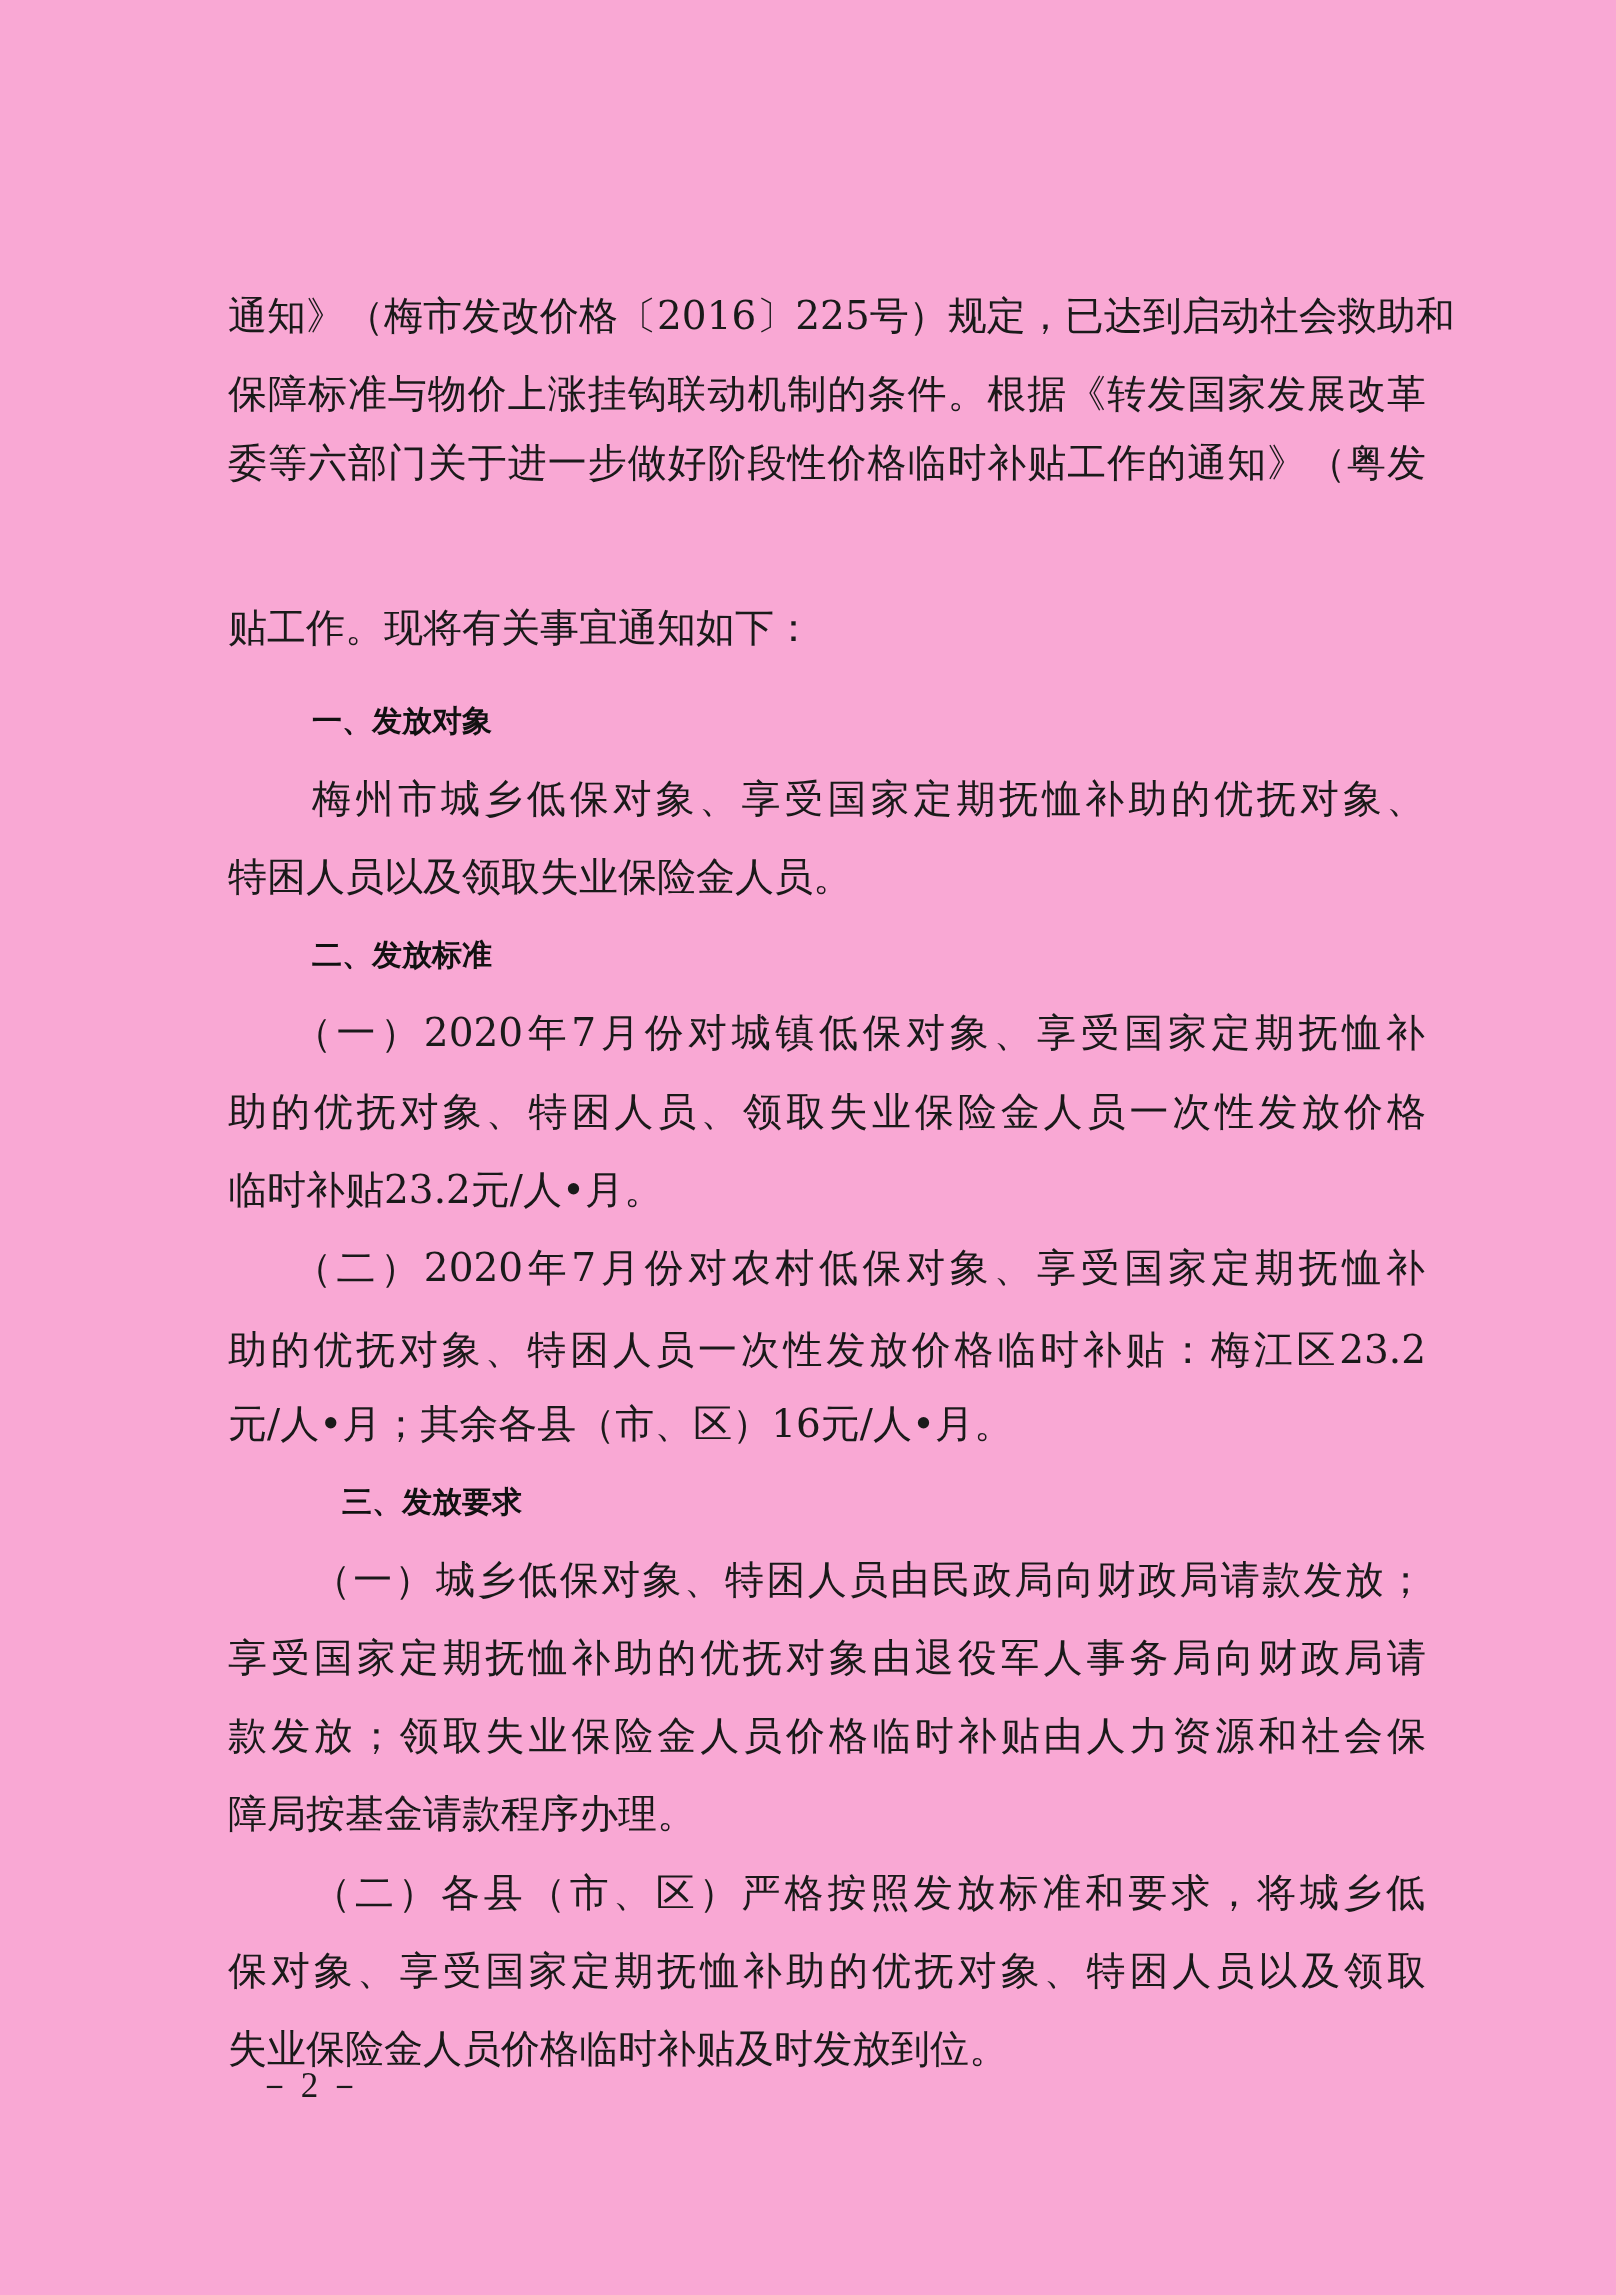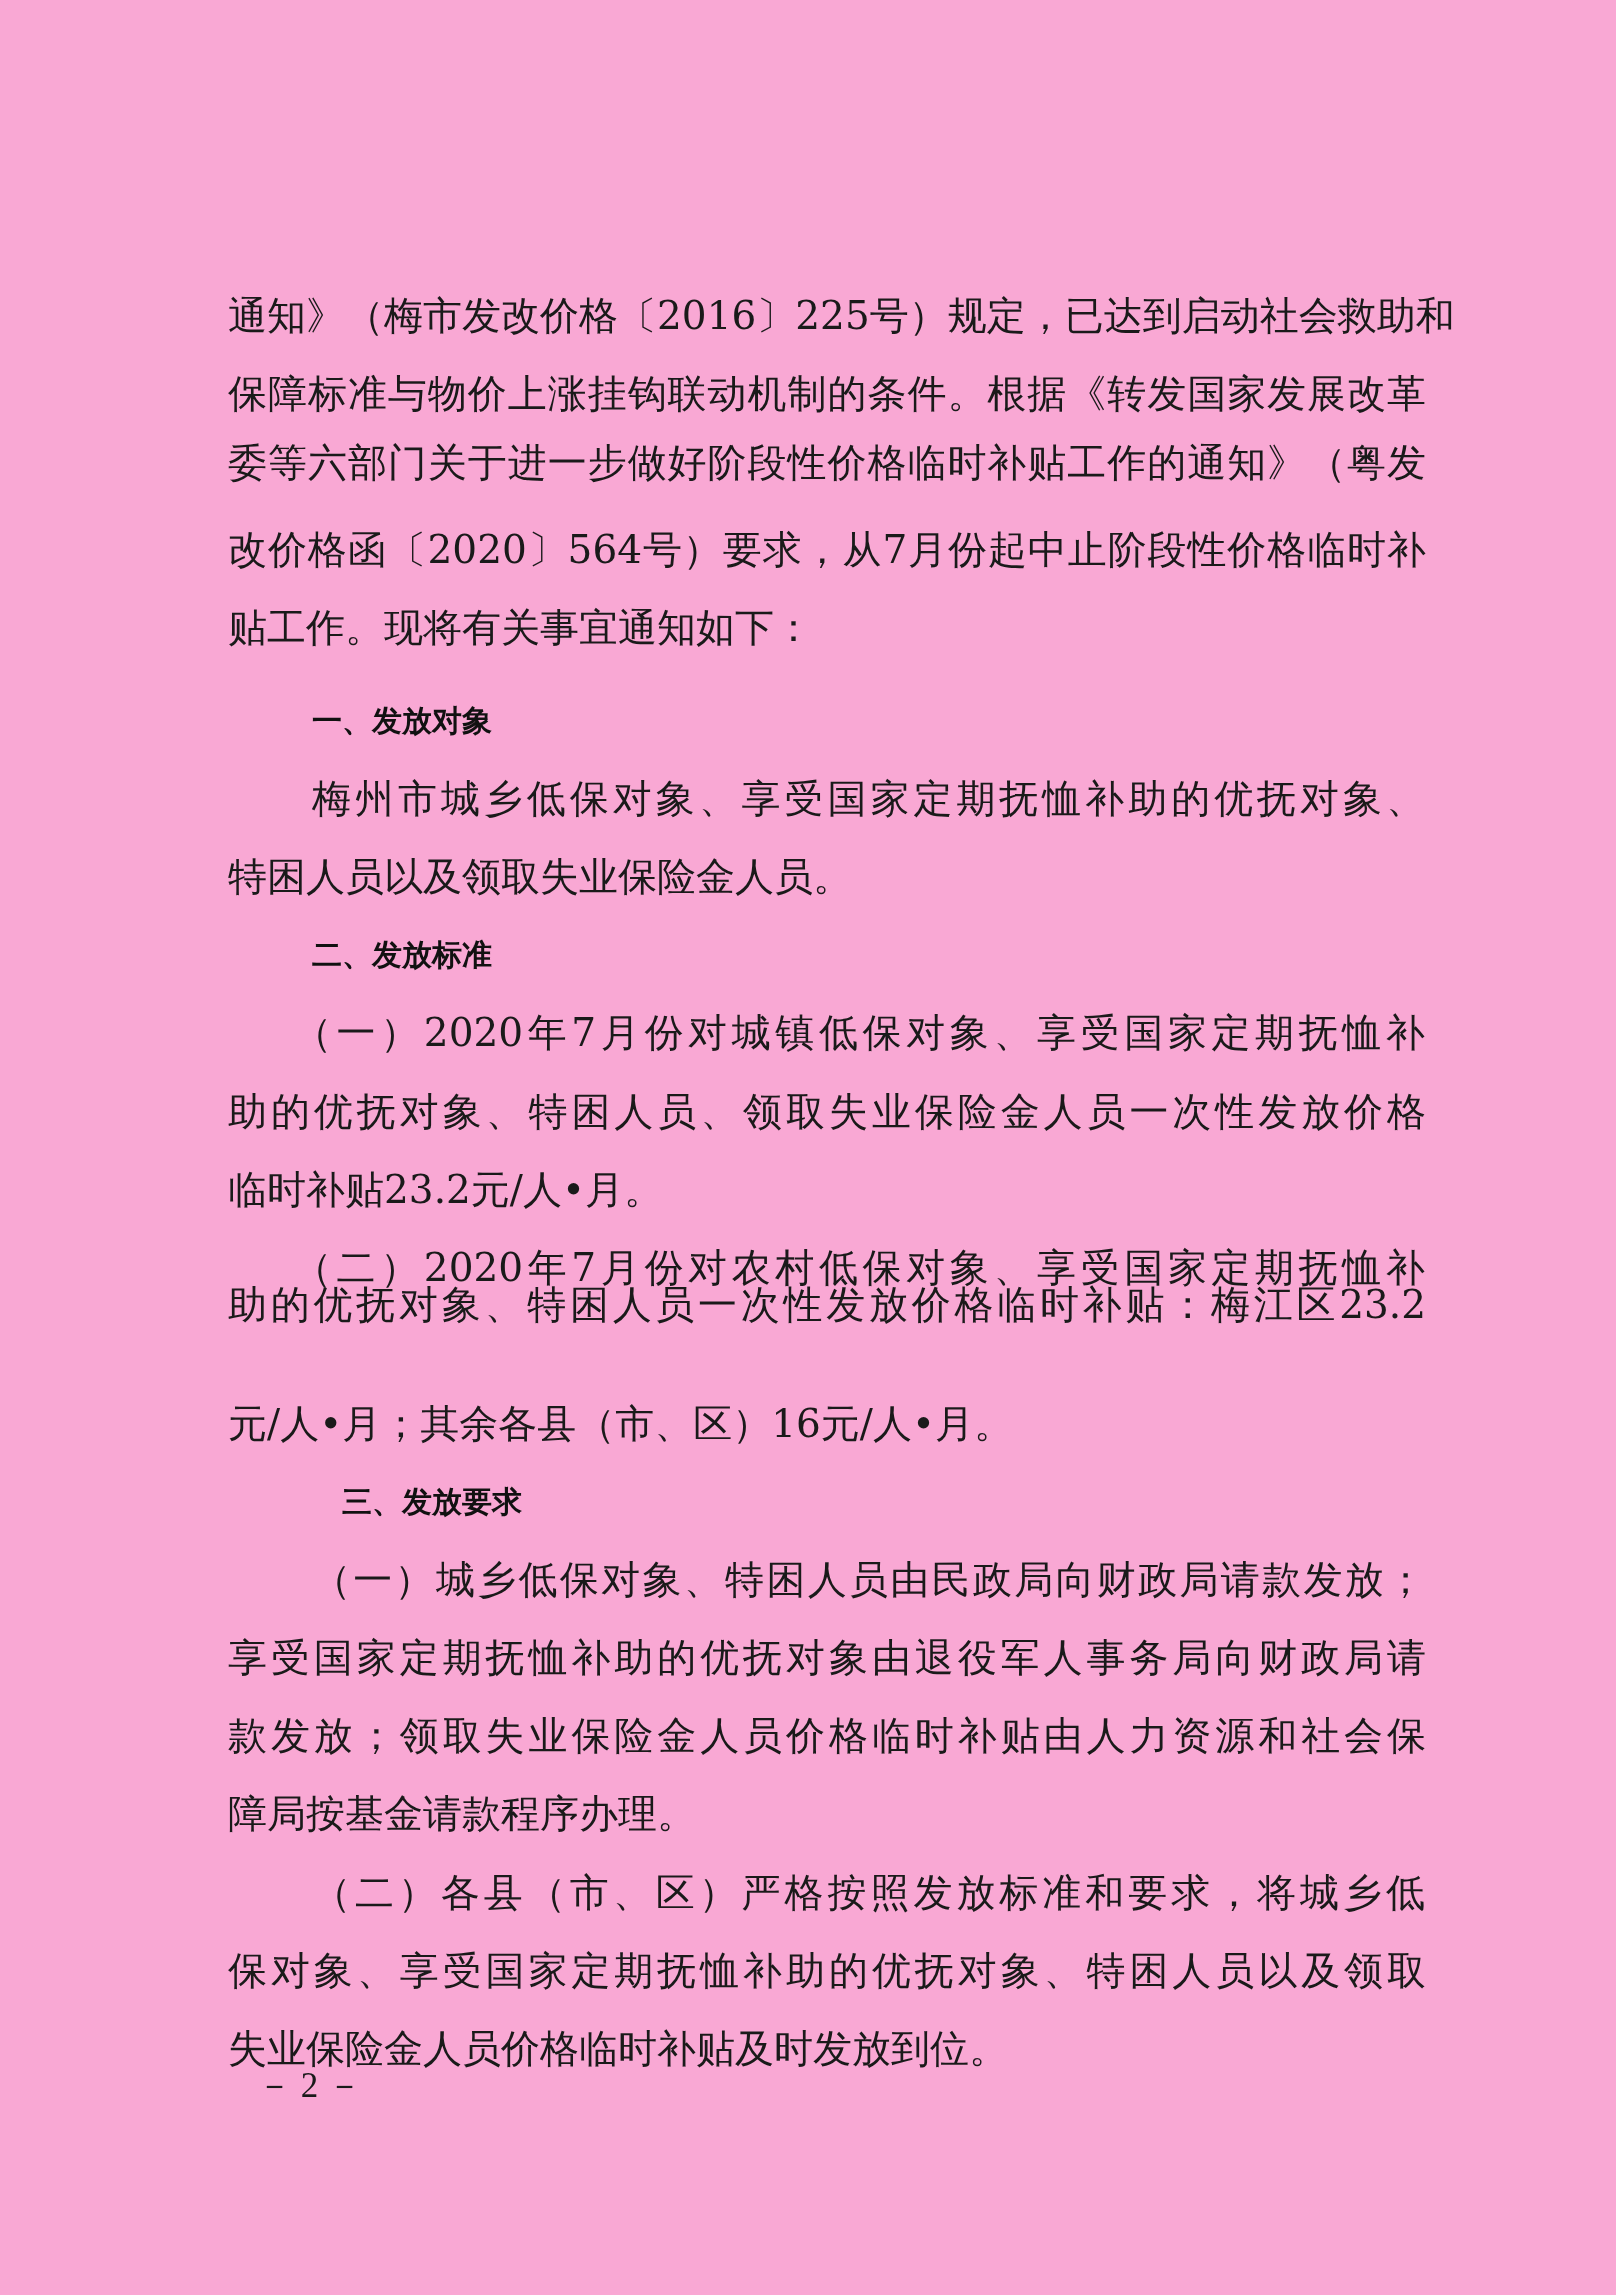--- a/index.html
+++ b/index.html
@@ -44,34 +44,33 @@
   }
 </style>
 </head>
 <body>
 
 <div class="page">
 
   <div class="line" style="top:290px;">通知》（梅市发改价格〔2016〕225号）规定，已达到启动社会救助和</div>
   <div class="line" style="top:368px;">保障标准与物价上涨挂钩联动机制的条件。根据《转发国家发展改革</div>
   <div class="line" style="top:437px;">委等六部门关于进一步做好阶段性价格临时补贴工作的通知》（粤发</div>
-  <div class="line" style="top:524px;">改价格函〔2020〕564号）要求，从7月份起中止阶段性价格临时补</div>
   <div class="line last" style="top:602px;">贴工作。现将有关事宜通知如下：</div>
 
   <div class="heading" style="top:695px;">一、发放对象</div>
   <div class="line indent" style="top:773px;">梅州市城乡低保对象、享受国家定期抚恤补助的优抚对象、</div>
   <div class="line last" style="top:851px;">特困人员以及领取失业保险金人员。</div>
 
   <div class="heading" style="top:929px;">二、发放标准</div>
   <div class="line indent" style="top:1007px; left:293px; width:1132px;">（一）2020年7月份对城镇低保对象、享受国家定期抚恤补</div>
   <div class="line" style="top:1086px;">助的优抚对象、特困人员、领取失业保险金人员一次性发放价格</div>
   <div class="line last" style="top:1164px;">临时补贴23.2元/人•月。</div>
 
   <div class="line indent" style="top:1242px; left:293px; width:1132px;">（二）2020年7月份对农村低保对象、享受国家定期抚恤补</div>
-  <div class="line" style="top:1279px;">助的优抚对象、特困人员一次性发放价格临时补贴：梅江区23.2</div>
+  <div class="line" style="top:1324px;">助的优抚对象、特困人员一次性发放价格临时补贴：梅江区23.2</div>
   <div class="line last" style="top:1398px;">元/人•月；其余各县（市、区）16元/人•月。</div>
 
   <div class="heading" style="top:1476px; left:314px;margin-left:28px;">三、发放要求</div>
   <div class="line indent" style="top:1554px;">（一）城乡低保对象、特困人员由民政局向财政局请款发放；</div>
   <div class="line" style="top:1632px;">享受国家定期抚恤补助的优抚对象由退役军人事务局向财政局请</div>
   <div class="line last" style="top:1788px;">障局按基金请款程序办理。</div>
   <div class="line" style="top:1710px;">款发放；领取失业保险金人员价格临时补贴由人力资源和社会保</div>
 
   <div class="line indent" style="top:1867px;">（二）各县（市、区）严格按照发放标准和要求，将城乡低</div>
   <div class="line" style="top:1945px;">保对象、享受国家定期抚恤补助的优抚对象、特困人员以及领取</div>

